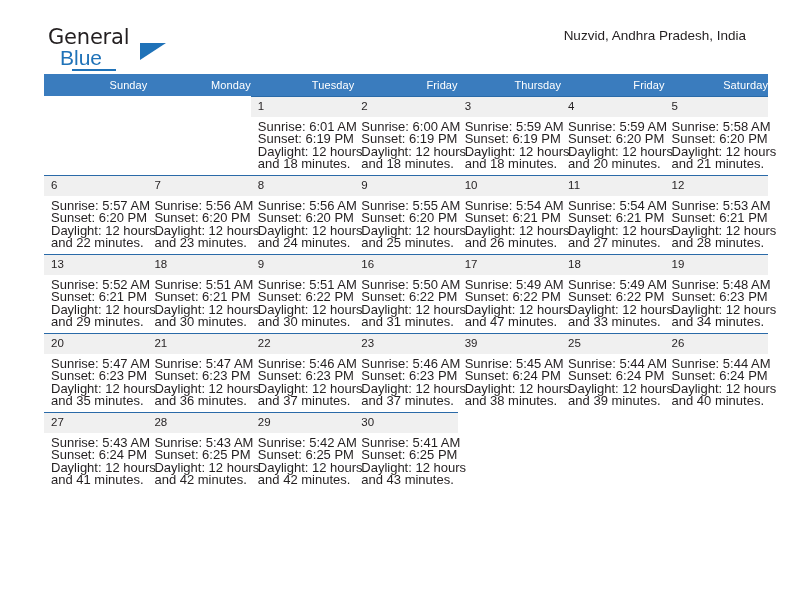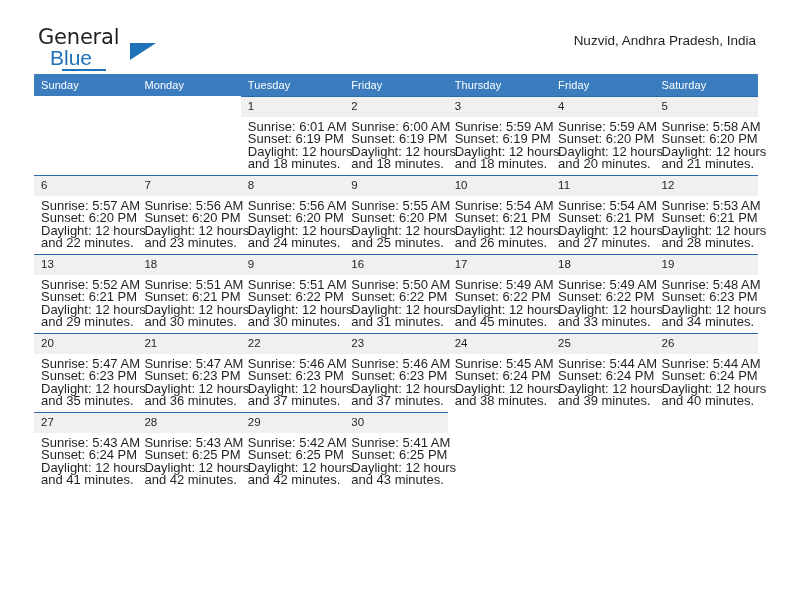--- a/index.html
+++ b/index.html
@@ -12,21 +12,21 @@
     height: 612px;
     font-family: "Liberation Sans", sans-serif;
     color: #231f20;
     overflow: hidden;
   }
   .page {
     position: relative;
     width: 792px;
     height: 612px;
     box-sizing: border-box;
-    padding: 0 34px;
+    padding: 0 44px;
   }
 
   
   .header {
     display: flex;
     align-items: flex-start;
     justify-content: space-between;
     padding-top: 26px;
     height: 72px;
     box-sizing: border-box;
@@ -77,36 +77,35 @@
     font-size: 25px;
     color: #231f20;
     line-height: 30px;
     font-weight: normal;
     margin: 0;
   }
   .cal-subtitle {
     font-size: 13.5px;
     color: #231f20;
     line-height: 20px;
-    margin-top: 5px;
   }
 
   
   .calendar {
     width: 724px;
     border-collapse: collapse;
     table-layout: fixed;
     margin-top: 2px;
   }
   .calendar th {
     background: #3a7cbe;
     color: #ffffff;
     font-size: 11px;
     font-weight: normal;
-    text-align: left;
+    text-align: right;
     padding: 5px 0 5px 7px;
     height: 11px;
     letter-spacing: 0.1px;
   }
   .calendar td {
     vertical-align: top;
     padding: 0;
     width: 103.4px;
     height: 79px;
     background: #ffffff;
@@ -352,21 +351,21 @@
               </div>
             </div>
           </td>
           <td>
             <div class="cell-inner cell-filled">
               <div class="daynum">17</div>
               <div class="details">
                 <div>Sunrise: 5:49 AM</div>
                 <div>Sunset: 6:22 PM</div>
                 <div>Daylight: 12 hours</div>
-                <div>and 45 minutes.</div>
+                <div>and 47 minutes.</div>
               </div>
             </div>
           </td>
           <td>
             <div class="cell-inner cell-filled">
               <div class="daynum">18</div>
               <div class="details">
                 <div>Sunrise: 5:49 AM</div>
                 <div>Sunset: 6:22 PM</div>
                 <div>Daylight: 12 hours</div>
@@ -426,21 +425,21 @@
               <div class="details">
                 <div>Sunrise: 5:46 AM</div>
                 <div>Sunset: 6:23 PM</div>
                 <div>Daylight: 12 hours</div>
                 <div>and 37 minutes.</div>
               </div>
             </div>
           </td>
           <td>
             <div class="cell-inner cell-filled">
-              <div class="daynum">24</div>
+              <div class="daynum">39</div>
               <div class="details">
                 <div>Sunrise: 5:45 AM</div>
                 <div>Sunset: 6:24 PM</div>
                 <div>Daylight: 12 hours</div>
                 <div>and 38 minutes.</div>
               </div>
             </div>
           </td>
           <td>
             <div class="cell-inner cell-filled">

